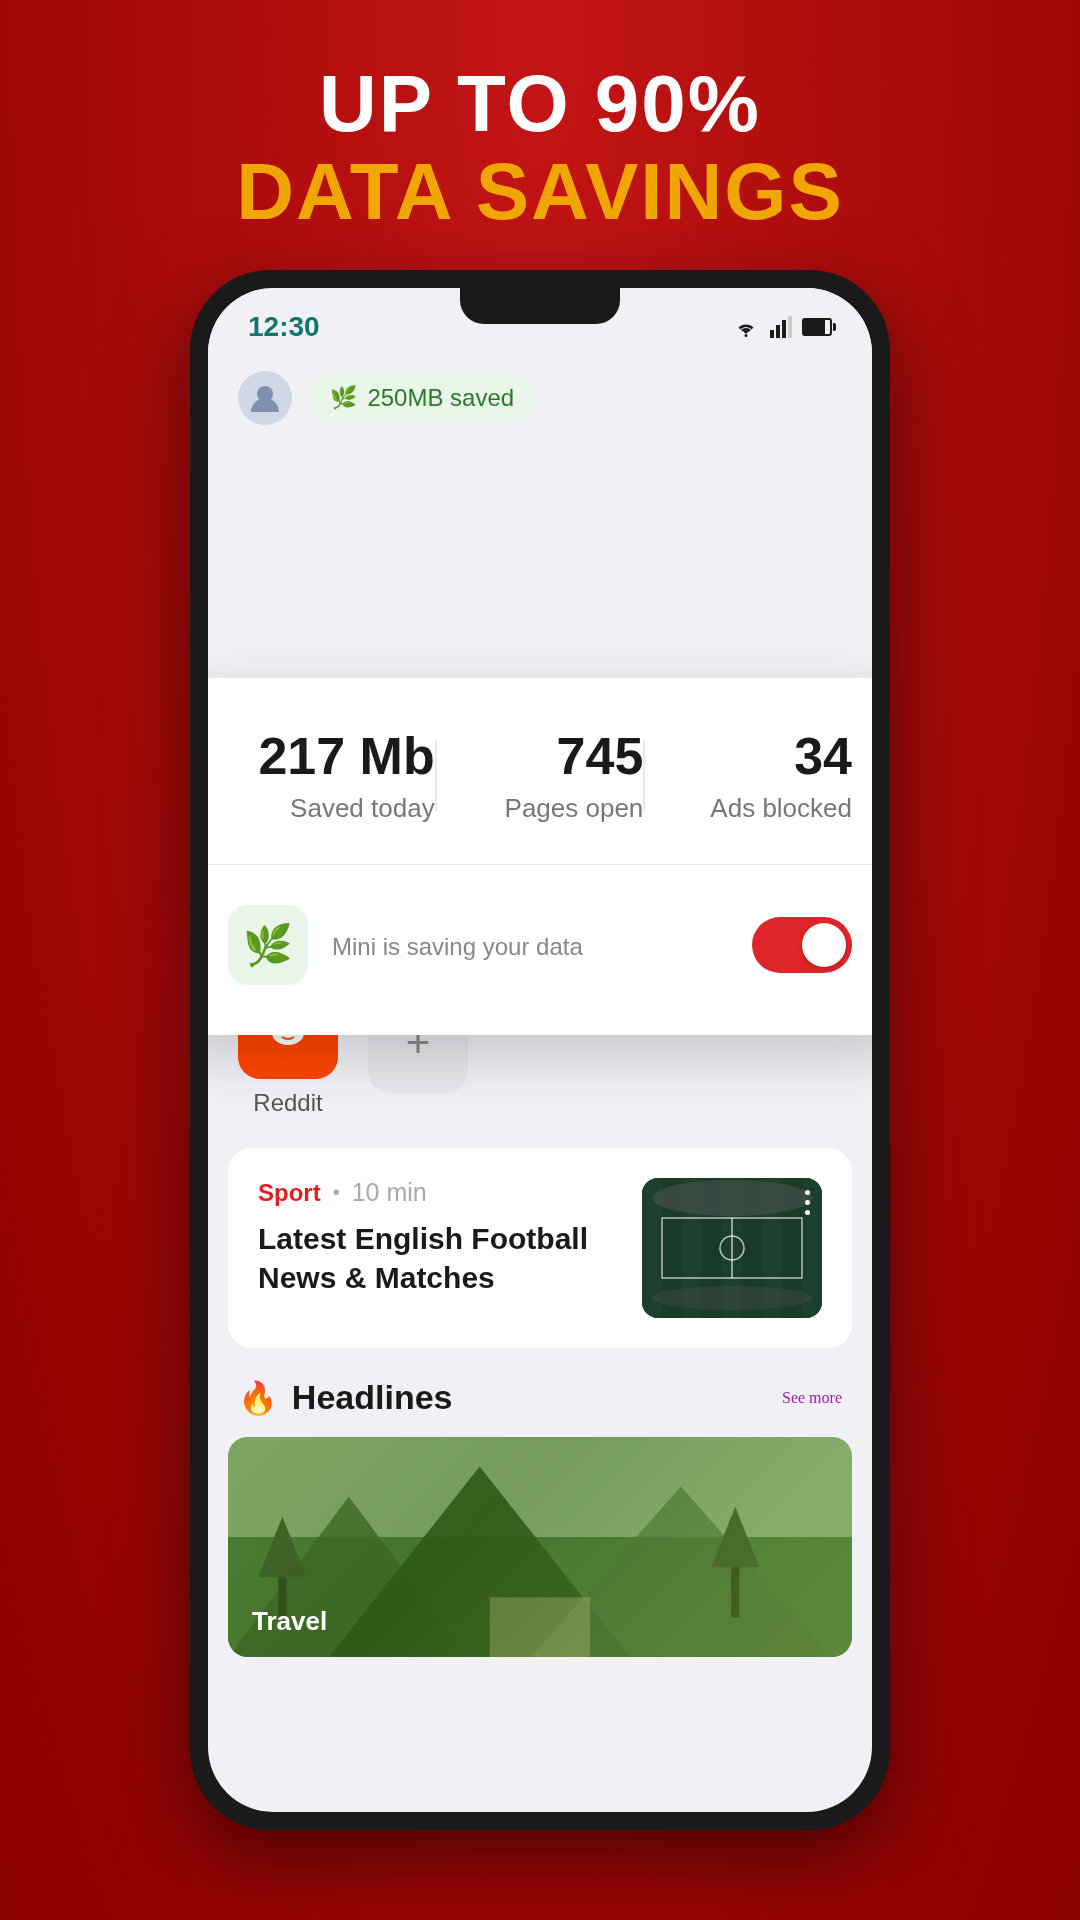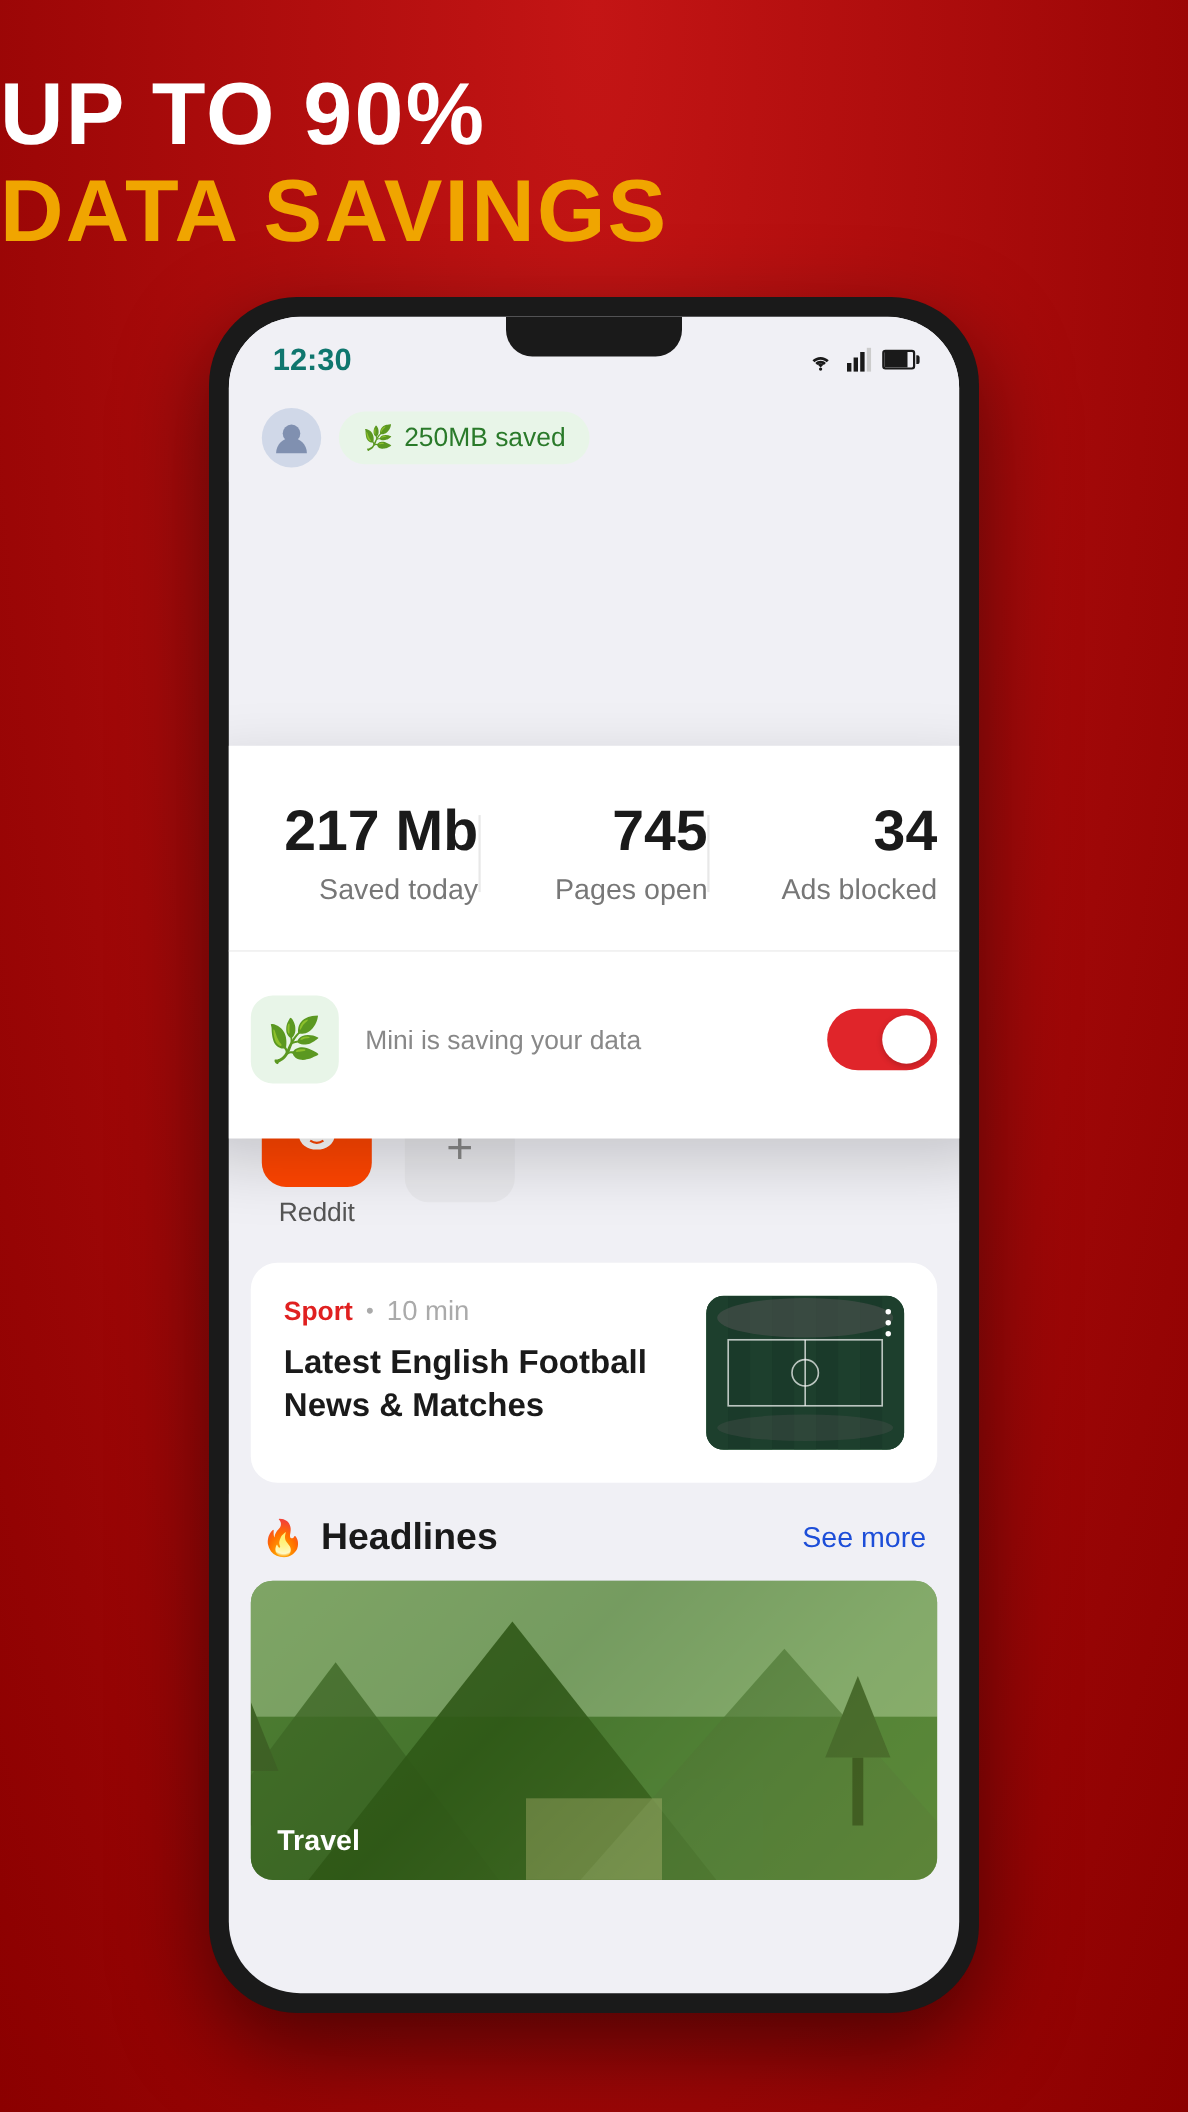--- a/index.html
+++ b/index.html
@@ -19,21 +19,21 @@
       height: 100%;
       background: radial-gradient(ellipse at center top, #c41515 0%, #8b0000 100%);
       position: absolute;
       top: 0; left: 0;
     }
 
     .headline-section {
       position: absolute;
       top: 60px;
       left: 0; right: 0;
-      text-align: left;
+      text-align: center;
       z-index: 10;
     }
 
     .headline-top {
       font-size: 80px;
       font-weight: 900;
       color: #ffffff;
       letter-spacing: 2px;
       line-height: 1.1;
     }
@@ -458,27 +458,28 @@
       font-size: 32px;
     }
 
     .headlines-title {
       font-size: 34px;
       font-weight: 700;
       color: #1a1a1a;
     }
 
     .see-more {
-      font-size: 26px;
-      color: #1d4ed8;
+      font-size: 16px;
+      color: #a21caf;
+      font-family: Liberation Serif, serif;
     }
 
     .headlines-image {
       margin: 0 20px;
-      height: 272px;
+      height: 220px;
       border-radius: 20px;
       background: linear-gradient(135deg, #5a8a3a 0%, #3a6a2a 40%, #6a9a4a 70%, #8ab050 100%);
       position: relative;
       overflow: hidden;
     }
 
     .travel-label {
       position: absolute;
       bottom: 20px;
       left: 24px;

